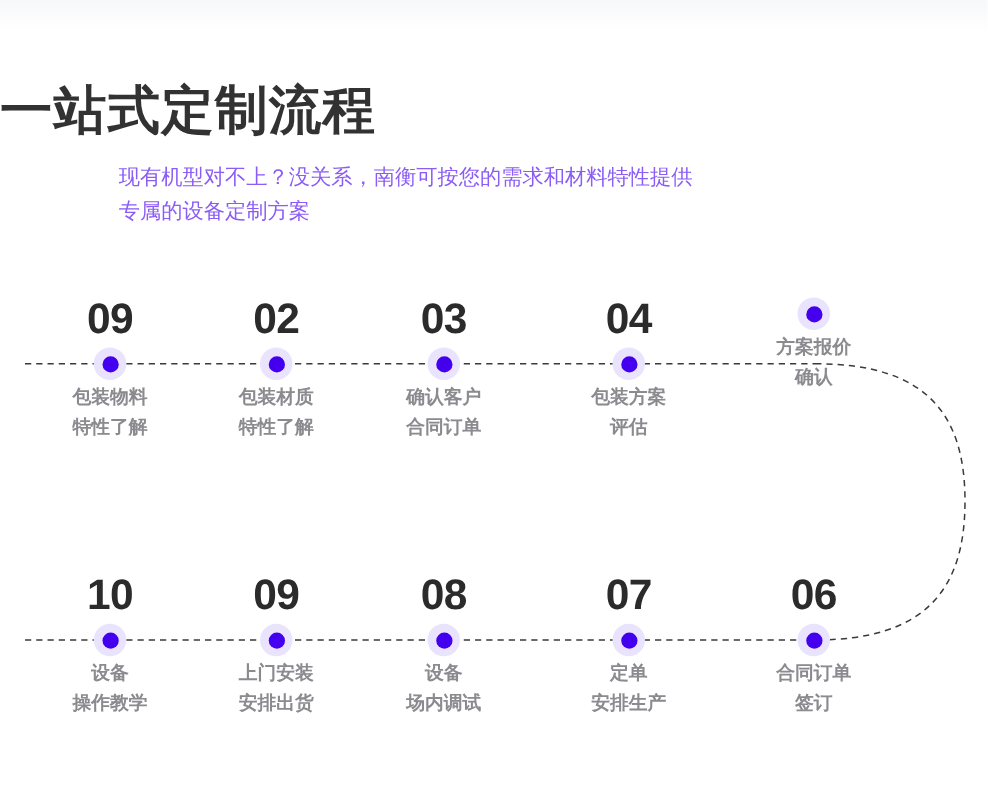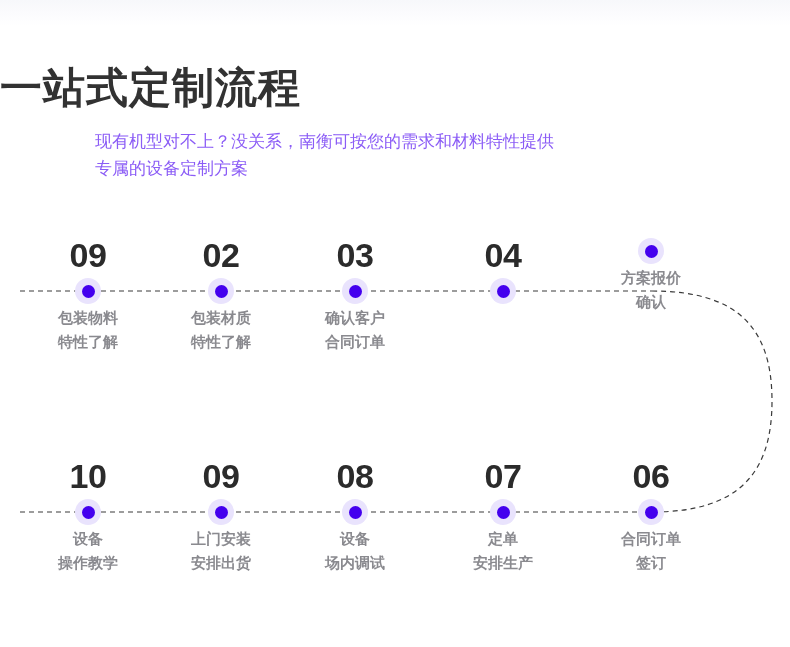--- a/index.html
+++ b/index.html
@@ -185,20 +185,24 @@
         <span class="lbl-line">合同订单</span>
       </div>
     </div>
 
     <div class="node" style="left:503px; top:26px;">
       <div class="node-num">04</div>
       <div class="node-dot-wrap">
         <span class="node-dot-halo"></span>
         <span class="node-dot"></span>
       </div>
+      <div class="node-label">
+        <span class="lbl-line">包装方案</span>
+        <span class="lbl-line">评估</span>
+      </div>
     </div>
 
     <div class="node" style="left:651px; top:26px;">
       <div class="node-dot-wrap">
         <span class="node-dot-halo"></span>
         <span class="node-dot"></span>
       </div>
       <div class="node-label">
         <span class="lbl-line">方案报价</span>
         <span class="lbl-line">确认</span>

